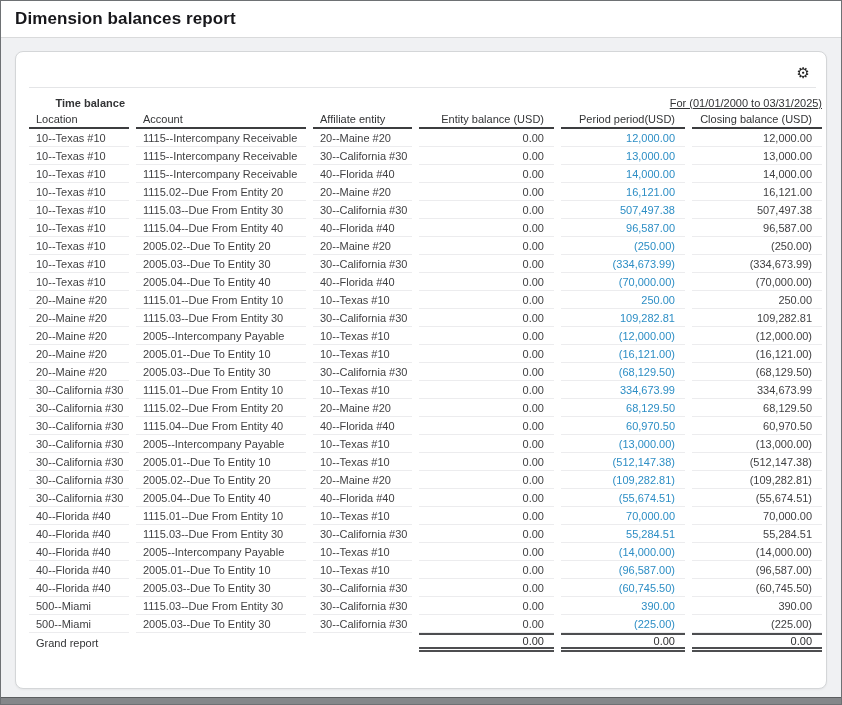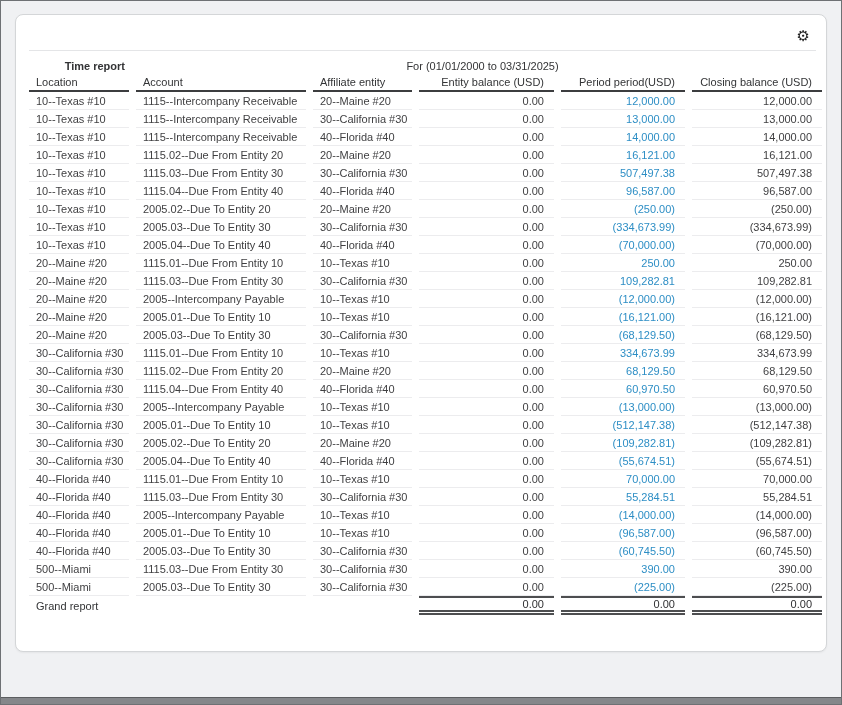--- a/index.html
+++ b/index.html
@@ -72,21 +72,21 @@
     height: 18px;
     white-space: nowrap;
     overflow: hidden;
     vertical-align: middle;
   }
   .txt { text-align: left; padding-left: 7px; color: #3f3f41; }
   .num { text-align: right; padding-right: 10px; color: #3f3f41; }
 
   thead tr.meta th { font-size: 11px; height: 17px; border-bottom: none; color: #333436; }
   thead th.meta-label { font-weight: bold; text-align: right; padding-right: 4px; }
-  thead th.meta-value { font-weight: normal; text-align: center; padding-left: 7px; }
+  thead th.meta-value { font-weight: normal; text-align: right; padding-left: 7px; text-decoration: underline; }
 
   thead tr.cols th {
     font-weight: normal;
     color: #333436;
     height: 18px;
     border-bottom: 2px solid #3c3d3f;
   }
 
   tbody td { border-bottom: 1px solid #ececee; }
   tbody td.link { color: #2d8ec5; cursor: pointer; }
@@ -105,39 +105,42 @@
     height: 7px;
     background: #85878a;
     border-top: 1px solid #5c5e60;
   }
 </style>
 </head>
 <body>
 
 <div class="screen">
 
+  <div class="titlebar">
+    <h1>Dimension balances report</h1>
+  </div>
 
   <div class="card">
 
     <div class="card-toolbar">
       <button class="gear-btn">⚙</button>
     </div>
 
     <table class="report">
       <colgroup>
         <col style="width:100px">
           <col style="width:170px">
           <col style="width:99px">
         <col style="width:135px">
           <col style="width:124px">
           <col style="width:130px">
       </colgroup>
       <thead>
         <tr class="meta">
-          <th class="meta-label">Time report</th>
+          <th class="meta-label">Time balance</th>
           <th class="meta-value" colspan="5">For (01/01/2000 to 03/31/2025)</th>
         </tr>
         <tr class="cols">
           <th class="txt">Location</th>
           <th class="txt">Account</th>
           <th class="txt">Affiliate entity</th>
           <th class="num">Entity balance (USD)</th>
           <th class="num">Period period(USD)</th>
           <th class="num">Closing balance (USD)</th>
         </tr>

